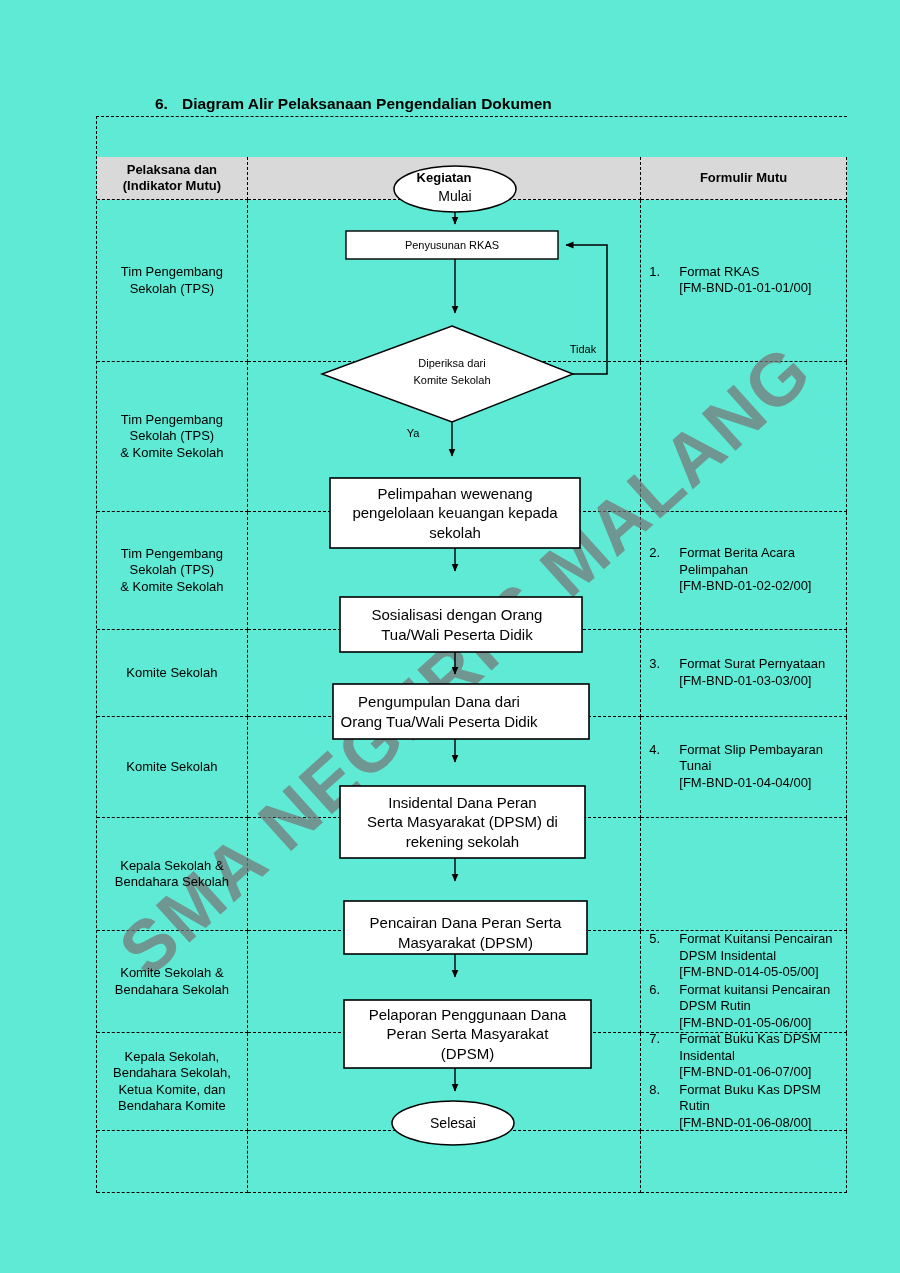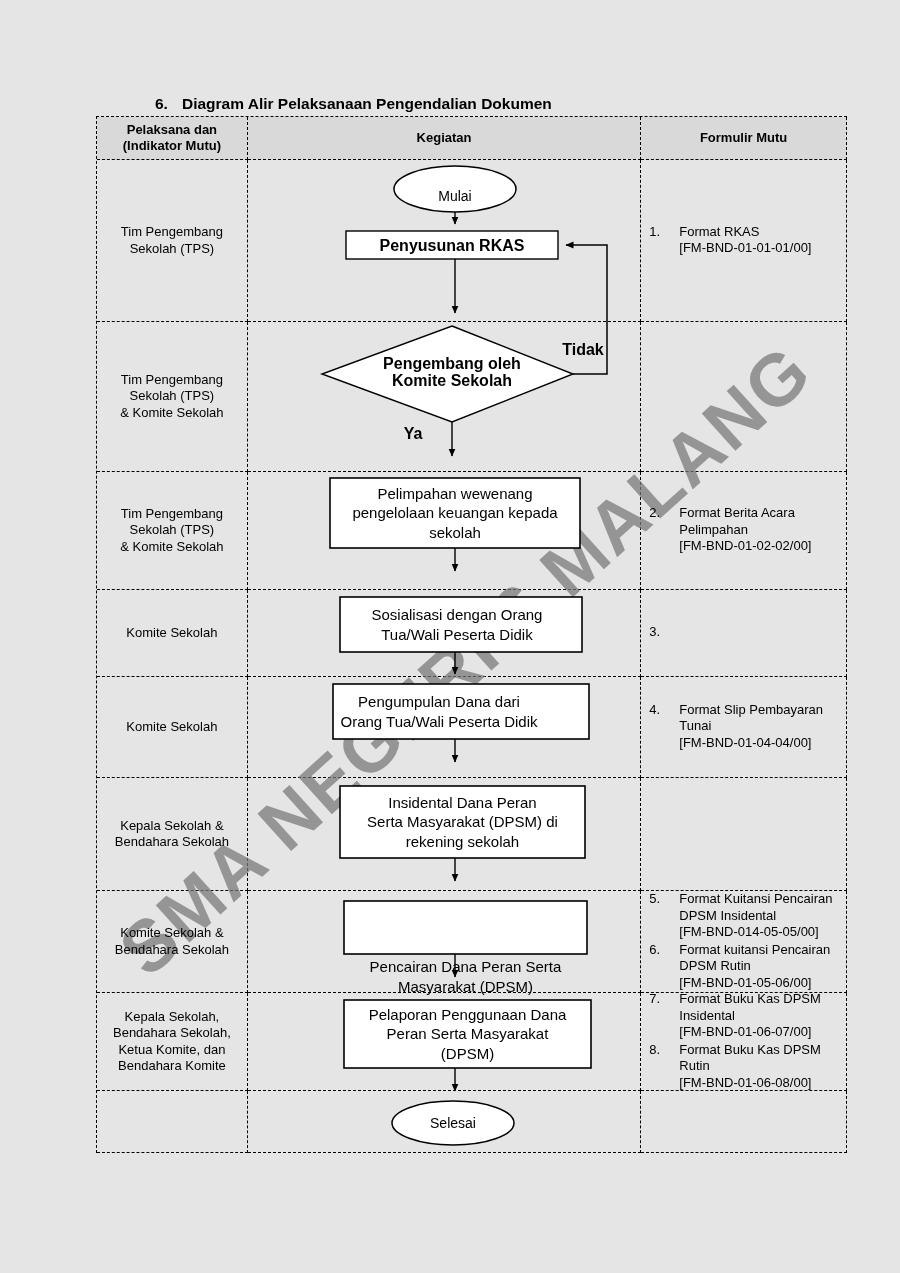--- a/index.html
+++ b/index.html
@@ -1,63 +1,63 @@
 <!DOCTYPE html>
 <html><head>
 <meta charset="utf-8">
 <style>
   * { box-sizing: border-box; margin: 0; padding: 0; }
   body { background:#fff; font-family:"Liberation Sans", sans-serif; color:#000; }
-  .page { position:relative; width:900px; height:1273px; background:#e5e5e5; overflow:hidden; }
+  .page { position:relative; width:900px; height:1273px; background:#5eead4; overflow:hidden; }
 
   
   .title { position:absolute; left:155px; top:95px; font-size:15.5px; font-weight:bold; z-index:5; white-space:nowrap; }
   .title .num { display:inline-block; margin-right:14px; }
 
   
   .tbl { position:absolute; left:96px; top:116px; width:751px; border-left:1px dashed #000; border-top:1px dashed #000; }
   .trow { display:flex; }
   .cell { border-right:1px dashed #000; border-bottom:1px dashed #000; display:flex; align-items:center; justify-content:center; text-align:center; }
   .c1 { width:151px; }
   .c2 { width:394px; }
   .c3 { width:206px; }
   .hrow .cell { background:#d9d9d9; font-weight:bold; font-size:14.5px; line-height:18px; }
-  .hrow { height:43px; }
+  .hrow { height:43px;margin-top:40px; }
   .r1{height:162px;} .r2{height:150px;} .r3{height:118px;} .r4{height:87px;} .r5{height:101px;}
   .r6{height:113px;justify-content:center;} .r7{height:102px;} .r8{height:98px;} .r9{height:62px;}
   .multi { white-space:pre-line; }
   .cellText { position:relative; z-index:5; font-size:13px; line-height:16.5px; }
   .c3 { align-items:center; justify-content:flex-start; text-align:left; }
   .flist { position:relative; z-index:5; padding:4px 2px 4px 8px; width:100%; }
   .fitem { display:flex; font-size:13px; line-height:16.5px; margin-bottom:1px; }
   .fnum { flex:0 0 30px; }
   .ftext { white-space:pre-line; flex:1 1 auto; }
 
   
   .watermark { position:absolute; left:465px; top:660px; transform:translate(-50%,-50%) rotate(-42deg);
     font-size:73px; font-weight:bold; letter-spacing:2px; color:rgba(118,118,118,0.72);
     white-space:nowrap; z-index:3; }
 
   
   .fc-svg { position:absolute; left:0; top:0; z-index:4; pointer-events:none; }
   .fc-label { position:absolute; z-index:6; display:flex; align-items:center; justify-content:center;
     text-align:center; white-space:pre-line; }
   .fs14 { font-size:14px; line-height:18px; }
-  .fs135 { font-size:16px; line-height:17px;font-weight:bold; }
+  .fs135 { font-size:11px; line-height:17px; }
   .fs15 { font-size:15px; line-height:19.5px; }
   .lab-mulai      { left:394px; top:167px; width:122px; height:57px; }
   .lab-penyusunan { left:346px; top:231px; width:212px; height:28px; }
   .lab-diperiksa  { left:332px; top:350px; width:240px; height:44px; }
   .lab-tidak      { left:558px; top:340px; width:50px; height:18px; }
   .lab-ya         { left:396px; top:424px; width:34px; height:18px; }
   .lab-pelimpahan { left:330px; top:480px; width:250px; height:66px; }
   .lab-sosialisasi{ left:340px; top:599px; width:234px; height:51px; }
   .lab-pengumpulan{ left:333px; top:686px; width:212px; height:51px; }
   .lab-penyimpanan{ left:340px; top:788px; width:245px; height:68px; }
-  .lab-pencairan  { left:344px; top:903px; width:243px; height:59px;margin-top:44px; }
+  .lab-pencairan  { left:344px; top:903px; width:243px; height:59px; }
   .lab-pelaporan  { left:344px; top:1002px; width:247px; height:64px; }
   .lab-selesai    { left:392px; top:1101px; width:122px; height:44px; }
 </style>
 </head>
 <body>
 
 <div class="page">
 
   <div class="title">
     <span class="num">6.</span><span>Diagram Alir Pelaksanaan Pengendalian Dokumen</span>
@@ -127,20 +127,22 @@
 
     <div class="trow r4">
       <div class="cell c1">
           <span class="cellText multi">Komite Sekolah</span>
         </div>
       <div class="cell c2"></div>
       <div class="cell c3">
         <div class="flist">
           <div class="fitem">
               <span class="fnum">3.</span>
+              <span class="ftext">Format Surat Pernyataan
+[FM-BND-01-03-03/00]</span>
             </div>
         </div>
       </div>
     </div>
 
     <div class="trow r5">
       <div class="cell c1">
           <span class="cellText multi">Komite Sekolah</span>
         </div>
       <div class="cell c2"></div>
@@ -245,21 +247,21 @@
     <line x1="455" y1="858" x2="455" y2="881" stroke="#000" stroke-width="1.4" marker-end="url(#ah)"></line>
     <rect x="344" y="901" width="243" height="53" fill="#fff" stroke="#000" stroke-width="1.6"></rect>
     <line x1="455" y1="954" x2="455" y2="977" stroke="#000" stroke-width="1.4" marker-end="url(#ah)"></line>
     <rect x="344" y="1000" width="247" height="68" fill="#fff" stroke="#000" stroke-width="1.6"></rect>
     <line x1="455" y1="1068" x2="455" y2="1091" stroke="#000" stroke-width="1.4" marker-end="url(#ah)"></line>
     <ellipse cx="453" cy="1123" rx="61" ry="22" fill="#fff" stroke="#000" stroke-width="1.5"></ellipse>
   </svg>
 
   <div class="fc-label lab-mulai fs14">Mulai</div>
   <div class="fc-label lab-penyusunan fs135">Penyusunan RKAS</div>
-  <div class="fc-label lab-diperiksa fs135">Pengembang oleh
+  <div class="fc-label lab-diperiksa fs135">Diperiksa dari
 Komite Sekolah</div>
   <div class="fc-label lab-tidak fs135">Tidak</div>
   <div class="fc-label lab-ya fs135">Ya</div>
   <div class="fc-label lab-pelimpahan fs15">Pelimpahan wewenang
 pengelolaan keuangan kepada
 sekolah</div>
   <div class="fc-label lab-sosialisasi fs15">Sosialisasi dengan Orang
 Tua/Wali Peserta Didik</div>
   <div class="fc-label lab-pengumpulan fs15">Pengumpulan Dana dari
 Orang Tua/Wali Peserta Didik</div>

